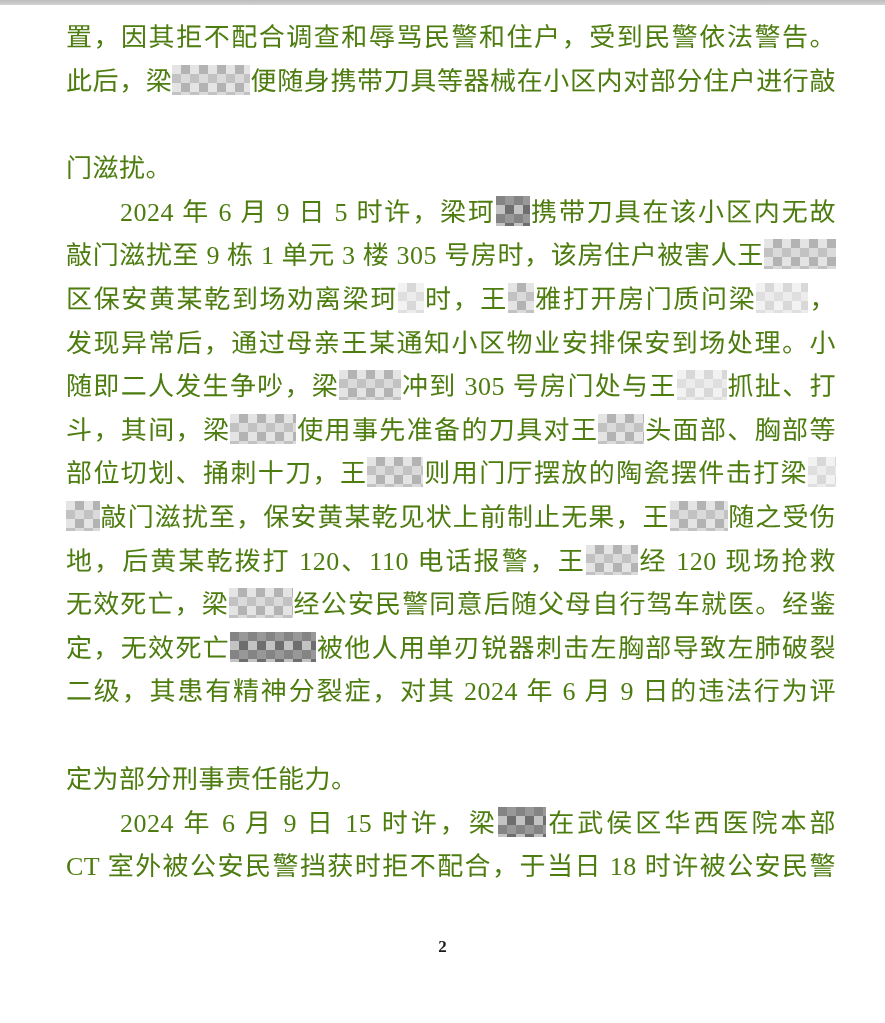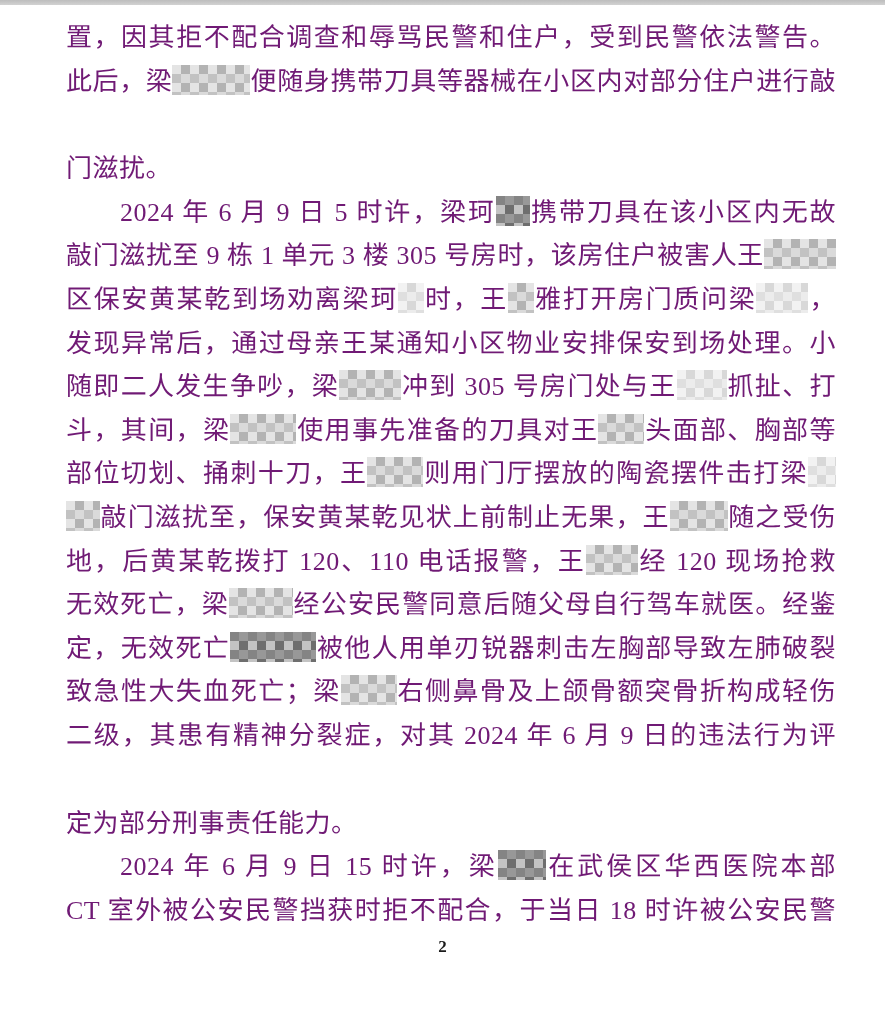--- a/index.html
+++ b/index.html
@@ -20,21 +20,21 @@
     position: relative;
     width: 885px;
     height: 1018px;
     background: #ffffff;
   }
   .text-block {
     position: absolute;
     left: 66px;
     top: 11px;
     width: 770px;
-    color: #701a75;
+    color: #4d7c0f;
   }
   .line {
     width: 770px;
     height: 43.6px;
     line-height: 43.6px;
     font-size: 26px;
     letter-spacing: 0.5px;
     white-space: normal;
     overflow: hidden;
     text-align: justify;
@@ -89,20 +89,19 @@
       <div class="line"><span class="run">敲门滋扰至 9 栋 1 单元 3 楼 305 号房时，该房住户被害人王</span><span class="redact mid" style="width: 72px;"></span></div>
       <div class="line"><span class="run">区保安黄某乾到场劝离梁珂</span><span class="redact light" style="width: 26px;"></span><span class="run">时，王</span><span class="redact mid" style="width: 26px;"></span><span class="run">雅打开房门质问梁</span><span class="redact light" style="width: 52px;"></span><span class="run">，</span></div>
       <div class="line"><span class="run">发现异常后，通过母亲王某通知小区物业安排保安到场处理。小</span></div>
       <div class="line"><span class="run">随即二人发生争吵，梁</span><span class="redact mid" style="width: 62px;"></span><span class="run">冲到 305 号房门处与王</span><span class="redact light" style="width: 50px;"></span><span class="run">抓扯、打</span></div>
       <div class="line"><span class="run">斗，其间，梁</span><span class="redact mid" style="width: 66px;"></span><span class="run">使用事先准备的刀具对王</span><span class="redact mid" style="width: 46px;"></span><span class="run">头面部、胸部等</span></div>
       <div class="line"><span class="run">部位切划、捅刺十刀，王</span><span class="redact mid" style="width: 56px;"></span><span class="run">则用门厅摆放的陶瓷摆件击打梁</span><span class="redact light" style="width: 28px;"></span></div>
       <div class="line"><span class="redact mid" style="width: 34px;"></span><span class="run">敲门滋扰至，保安黄某乾见状上前制止无果，王</span><span class="redact mid" style="width: 58px;"></span><span class="run">随之受伤倒</span></div>
       <div class="line"><span class="run">地，后黄某乾拨打 120、110 电话报警，王</span><span class="redact mid" style="width: 52px;"></span><span class="run">经 120 现场抢救</span></div>
       <div class="line"><span class="run">无效死亡，梁</span><span class="redact mid" style="width: 64px;"></span><span class="run">经公安民警同意后随父母自行驾车就医。经鉴</span></div>
       <div class="line"><span class="run">定，无效死亡</span><span class="redact dark" style="width: 86px;"></span><span class="run">被他人用单刃锐器刺击左胸部导致左肺破裂</span></div>
-      <div class="line"><span class="run">致急性大失血死亡；梁</span><span class="redact mid" style="width: 56px;"></span><span class="run">右侧鼻骨及上颌骨额突骨折构成轻伤</span></div>
       <div class="line"><span class="run">二级，其患有精神分裂症，对其 2024 年 6 月 9 日的违法行为评</span></div>
       <div class="line no-fill"><span class="run">定为部分刑事责任能力。</span></div>
       <div class="line indent"><span class="run">2024 年 6 月 9 日 15 时许，梁</span><span class="redact dark" style="width: 48px;"></span><span class="run">在武侯区华西医院本部</span></div>
       <div class="line"><span class="run">CT 室外被公安民警挡获时拒不配合，于当日 18 时许被公安民警</span></div>
     </div>
   <div class="page-number">2</div>
 </div>
 
 </body></html>

